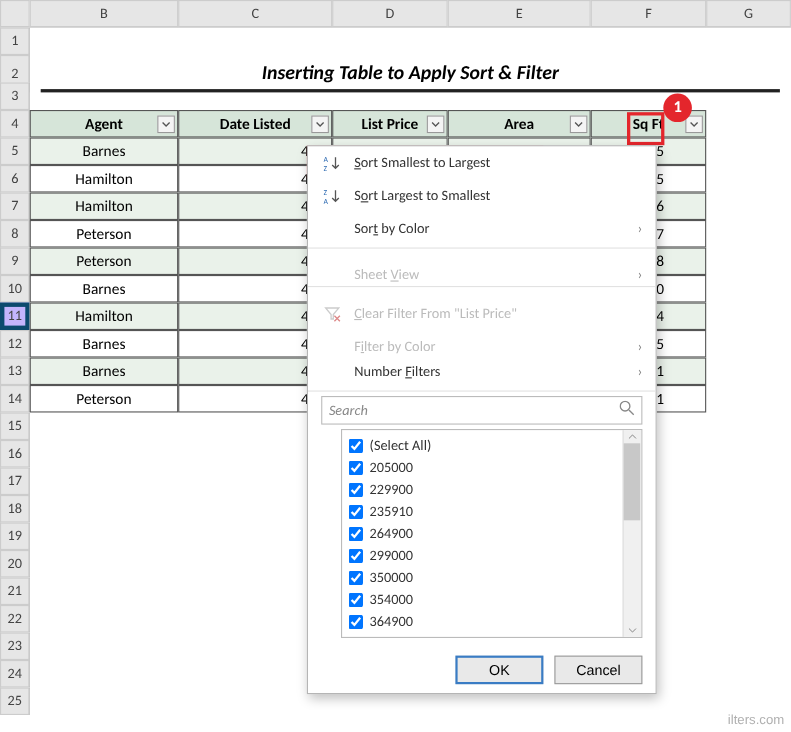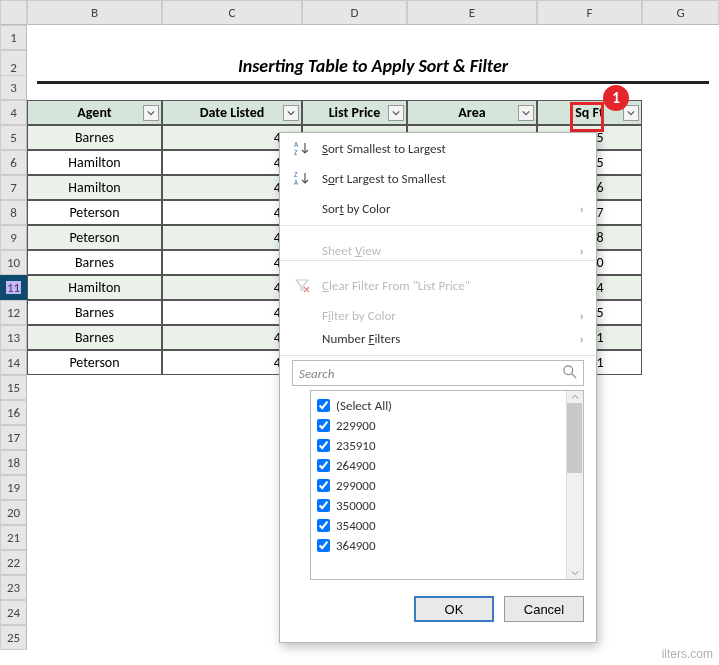--- a/index.html
+++ b/index.html
@@ -21,21 +21,21 @@
       background: #e6e6e6;
       border: 1px solid #ccc;
       display: flex;
       align-items: center;
       justify-content: center;
       font-size: 13px;
       color: #444;
     }
     .colhdr { border-bottom: 1px solid #bbb; }
     .rowhdr { border-right: 1px solid #bbb; }
-    .rowhdr.selected { background: #c4b5fd; border: 6px solid #0c4a6e; }
+    .rowhdr.selected { background: #c4b5fd; border: 4px solid #0c4a6e; }
     .cell {
       border: 1px solid #e0e0e0;
       display: flex;
       align-items: center;
       padding: 0 6px;
       font-size: 14px;
     }
     .title-cell {
       grid-column: 2 / 8;
       border: none;
@@ -164,21 +164,21 @@
     .scroll-arrow {
       position: absolute;
       right: 0;
       width: 17px; height: 12px;
       display:flex;align-items:center;justify-content:center;
     }
     .btnrow {
       display: flex;
       justify-content: flex-end;
       gap: 10px;
-      padding: 8px 12px 20px;
+      padding: 8px 12px 8px;
     }
     .btnrow button {
       width: 80px;
       height: 26px;
       background: #e9e9e9;
       border: 1px solid #999;
       font-size: 13px;
     }
     .btnrow button.primary { border: 2px solid #3a7cc4; }
     .watermark {
@@ -435,20 +435,24 @@
     </span>
   </div>
   <div class="checklist">
     <div class="checklist-inner" id="checklist-inner">
         <div class="check-item">
           <input type="checkbox" checked="" style="">
           <span>(Select All)</span>
         </div>
         <div class="check-item">
           <input type="checkbox" checked="" style="">
+          <span>205000</span>
+        </div>
+        <div class="check-item">
+          <input type="checkbox" checked="" style="">
           <span>229900</span>
         </div>
         <div class="check-item">
           <input type="checkbox" checked="" style="">
           <span>235910</span>
         </div>
         <div class="check-item">
           <input type="checkbox" checked="" style="">
           <span>264900</span>
         </div>

